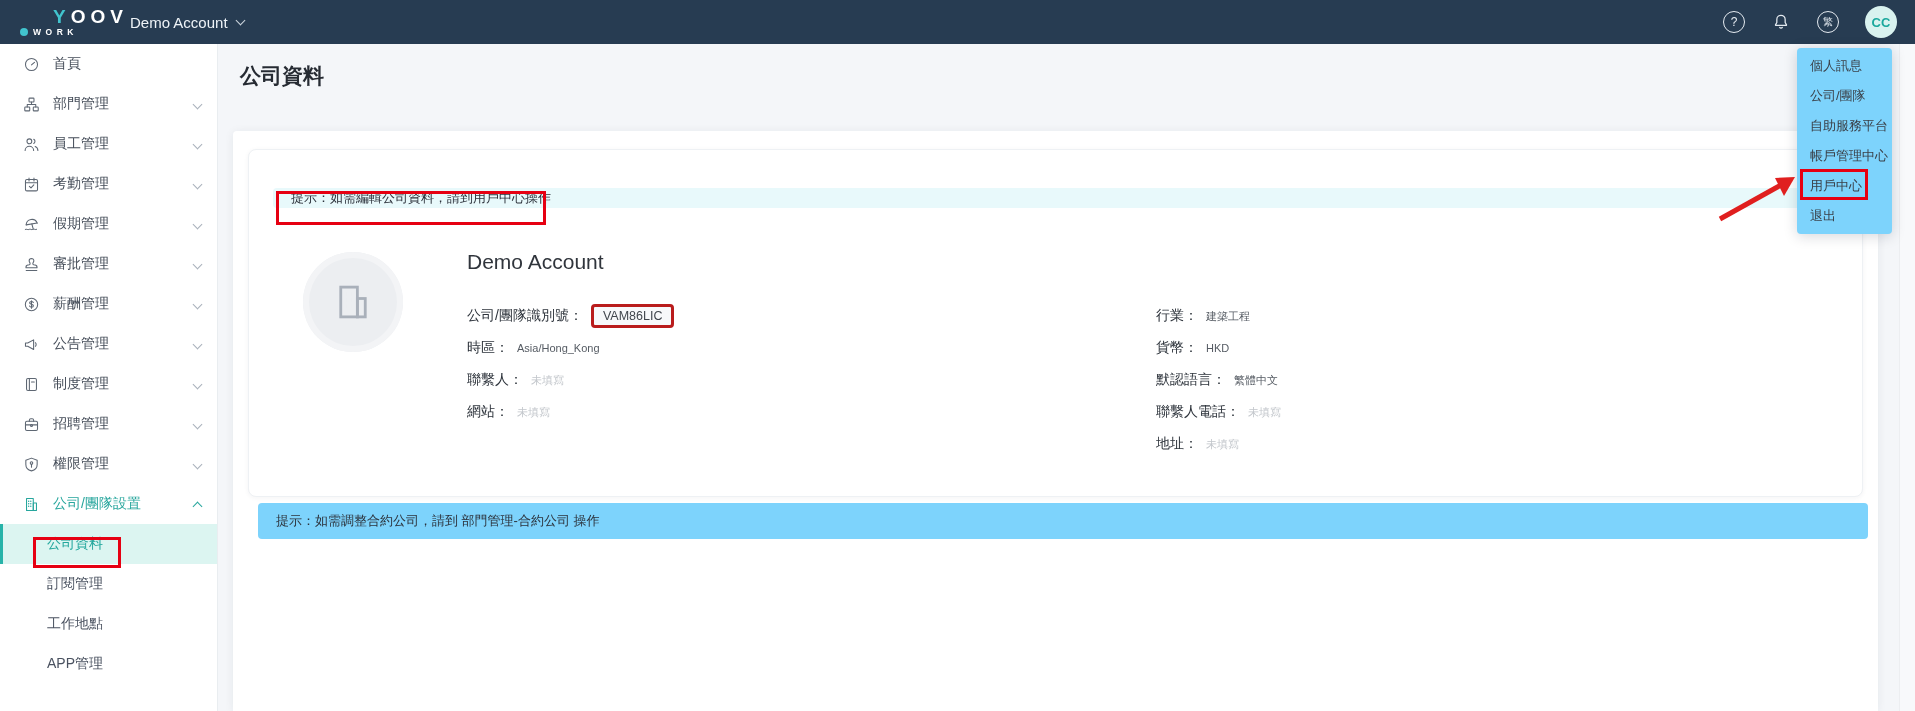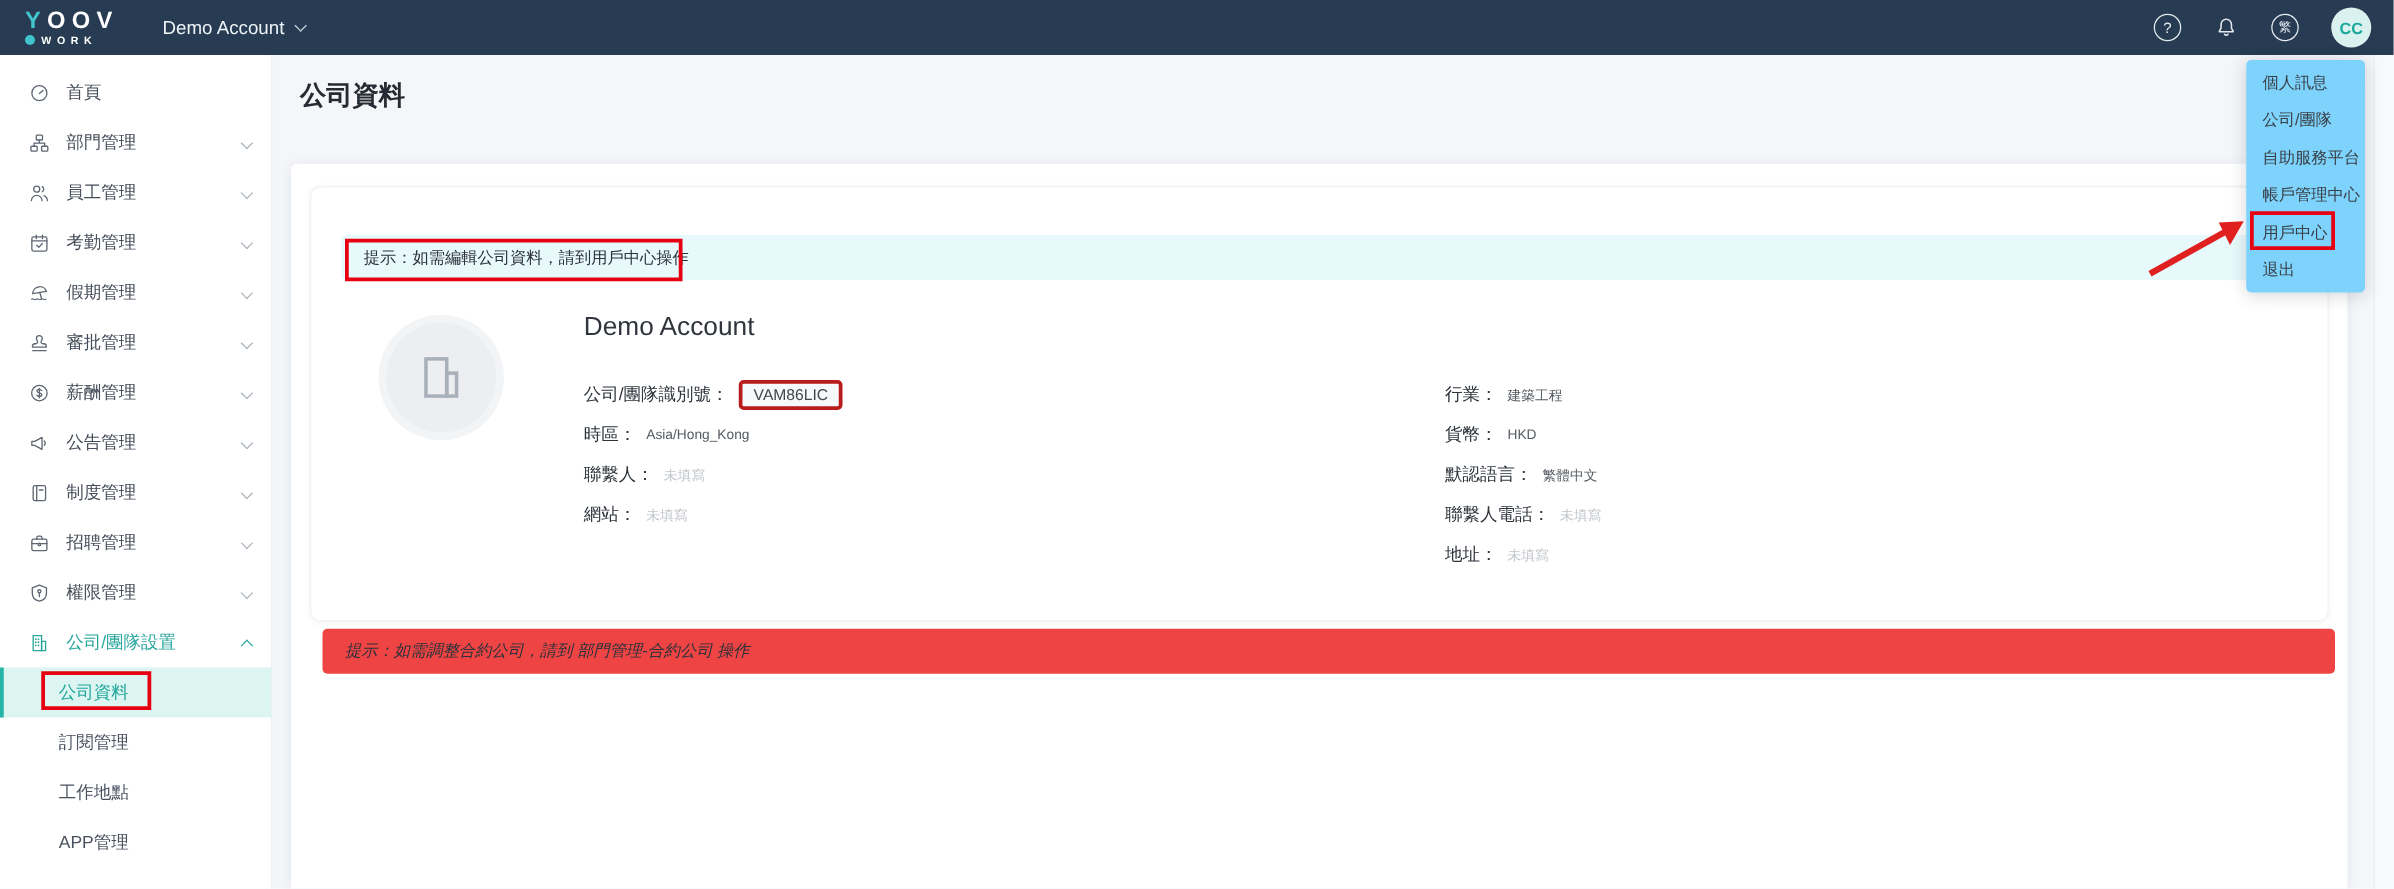--- a/index.html
+++ b/index.html
@@ -2,63 +2,63 @@
 <html><head>
 <meta charset="utf-8">
 <style>
   * { margin:0; padding:0; box-sizing:border-box; }
   html,body { width:1915px; height:711px; overflow:hidden; }
   body { font-family:"Liberation Sans","DejaVu Sans",sans-serif; background:#f4f6f9; position:relative; }
 
   
   .topbar { position:absolute; left:0; top:0; width:1915px; height:44px; background:#273c52; display:flex; align-items:center; z-index:30; }
   .logo { margin-left:20px; width:86px; cursor:pointer; }
-  .logo-top { color:#fff; font-size:19px; font-weight:800; letter-spacing:5px; line-height:19px; white-space:nowrap; }
+  .logo-top { color:#fff; font-size:19px; font-weight:800; letter-spacing:5px; line-height:19px; white-space:nowrap;margin-left:33px; }
   .logo-top .accent { color:#41c4ce; }
   .logo-bottom { display:flex; align-items:center; gap:5px; margin-top:1px; }
   .logo-dot { width:8px; height:8px; border-radius:50%; background:#41c4ce; }
   .logo-sub { color:#fff; font-size:8.5px; font-weight:700; letter-spacing:4.5px; }
   .acct { margin-left:24px; display:flex; align-items:center; gap:9px; color:#eef3f7; font-size:15px; cursor:pointer; }
   .chev { display:inline-block; width:7px; height:7px; border-right:1.6px solid #a9b1bb; border-bottom:1.6px solid #a9b1bb; transform:rotate(45deg); }
   .acct .chev { border-color:#cdd6de; margin-top:-4px; }
   .topbar-right { margin-left:auto; display:flex; align-items:center; gap:26px; margin-right:18px; }
   .tb-circle { width:22px; height:22px; border-radius:50%; border:1.5px solid #e4eaf0; color:#e4eaf0; font-size:12px; display:flex; align-items:center; justify-content:center; cursor:pointer; }
   .tb-circle.lang { font-size:10px; }
   .tb-bell { cursor:pointer; display:flex; }
   .avatar { width:32px; height:32px; border-radius:50%; background:#d9f2ef; color:#1ba89d; font-weight:700; font-size:13px; display:flex; align-items:center; justify-content:center; cursor:pointer;text-align:right; }
 
   
-  .sidebar { position:absolute; left:0; top:44px; width:218px; bottom:0; background:#fff; border-right:1px solid #e9edf0; padding-top:10px; z-index:10; }
+  .sidebar { position:absolute; left:0; top:44px; width:218px; bottom:0; background:#fff; border-right:1px solid #e9edf0; z-index:10; }
   .side-item { height:40px; display:flex; align-items:center; padding-left:22px; cursor:pointer; color:#454d59; font-size:14px; }
   .side-item .s-icon { width:18px; height:18px; margin-right:13px; display:flex; align-items:center; justify-content:center; }
   .side-item svg { stroke:#5e6773; fill:none; stroke-width:1.5; stroke-linecap:round; stroke-linejoin:round; }
   .side-item .chev { margin-left:auto; margin-right:16px; }
   .side-item.active { color:#27a69d; }
   .side-item.active svg { stroke:#27a69d; }
   .side-item.active .chev { border-color:#27a69d; transform:rotate(-135deg); margin-top:4px; }
   .side-sub { height:40px; display:flex; align-items:center; padding-left:47px; font-size:14px; color:#4a5260; cursor:pointer; }
   .side-sub.selected { background:#dcf5f1; color:#23a79d; border-left:3px solid #27b3a9; padding-left:44px; }
 
   
   .page-title { position:absolute; left:240px; top:62px; font-size:21px; font-weight:700; color:#262b33; z-index:5; }
   .outer { position:absolute; left:233px; top:131px; width:1645px; bottom:0; background:#fff; border-radius:4px 4px 0 0; box-shadow:0 1px 10px rgba(30,40,60,.07); z-index:5; }
   .card { position:absolute; left:15px; top:18px; right:15px; height:348px; background:#fff; border:1px solid #eef1f4; border-radius:8px; box-shadow:0 1px 5px rgba(30,40,60,.05); }
-  .tip1 { position:absolute; left:24px; right:24px; top:38px; height:36px; background:#e8f9fb; border-radius:4px; display:flex; align-items:center; padding-left:18px; font-size:13px; color:#2c323b; }
+  .tip1 { position:absolute; left:24px; right:24px; top:38px; height:20px; background:#e8f9fb; border-radius:4px; display:flex; align-items:center; padding-left:18px; font-size:13px; color:#2c323b; }
   .co-avatar { position:absolute; left:54px; top:102px; width:100px; height:100px; border-radius:50%; background:#eceef1; box-shadow:inset 0 0 0 6px #f3f4f6; display:flex; align-items:center; justify-content:center; }
   .co-avatar svg { stroke:#a9b0ba; fill:none; stroke-width:1.6; }
   .co-name { position:absolute; left:218px; top:100px; font-size:21px; color:#30353c; }
   .fields { position:absolute; top:150px; }
   .fields.left { left:218px; }
   .fields.right { left:907px; }
   .frow { height:32px; display:flex; align-items:center; }
   .flabel { font-size:14px; color:#2d333b; font-weight:500; margin-right:8px; white-space:nowrap; }
   .fvalue { font-size:11px; color:#555b63; }
   .fvalue.empty { color:#c2c6cb; }
   .fvalue.badge { border:3px solid #b91c1c; background:#f7f8fa; border-radius:4px; padding:2px 9px; color:#41464d; font-size:12.5px; }
-  .tip2 { position:absolute; left:25px; right:10px; top:372px; height:36px; background:#ef4444; border-radius:4px; display:flex; align-items:center; padding-left:18px; font-size:13px; color:#2c323b;font-style:italic; }
+  .tip2 { position:absolute; left:25px; right:10px; top:372px; height:36px; background:#7dd3fc; border-radius:4px; display:flex; align-items:center; padding-left:18px; font-size:13px; color:#2c323b; }
 
   
   .user-menu { position:absolute; left:1797px; top:48px; width:95px; background:#7dd3fc; border-radius:4px; box-shadow:0 2px 14px rgba(20,30,50,.18); padding:3px 0; z-index:50; }
   .menu-item { height:30px; display:flex; align-items:center; padding-left:13px; font-size:13px; color:#3a4048; cursor:pointer; white-space:nowrap; }
 
   
   .redbox { position:absolute; border:3px solid #e60012; z-index:60; pointer-events:none; }
   .rb-tip { left:276px; top:191px; width:270px; height:34px; }
   .rb-side { left:33px; top:537px; width:88px; height:31px; z-index:20; }
   .rb-menu { left:1800px; top:169px; width:68px; height:31px; }

